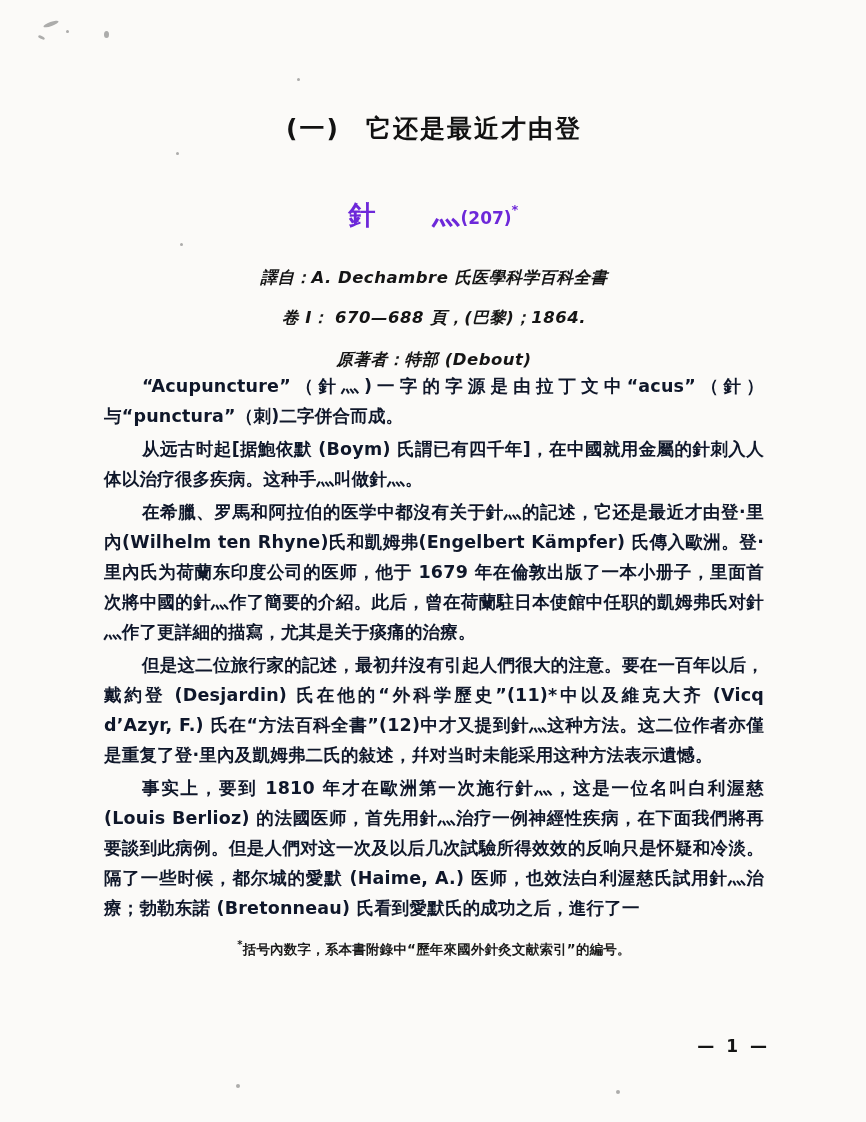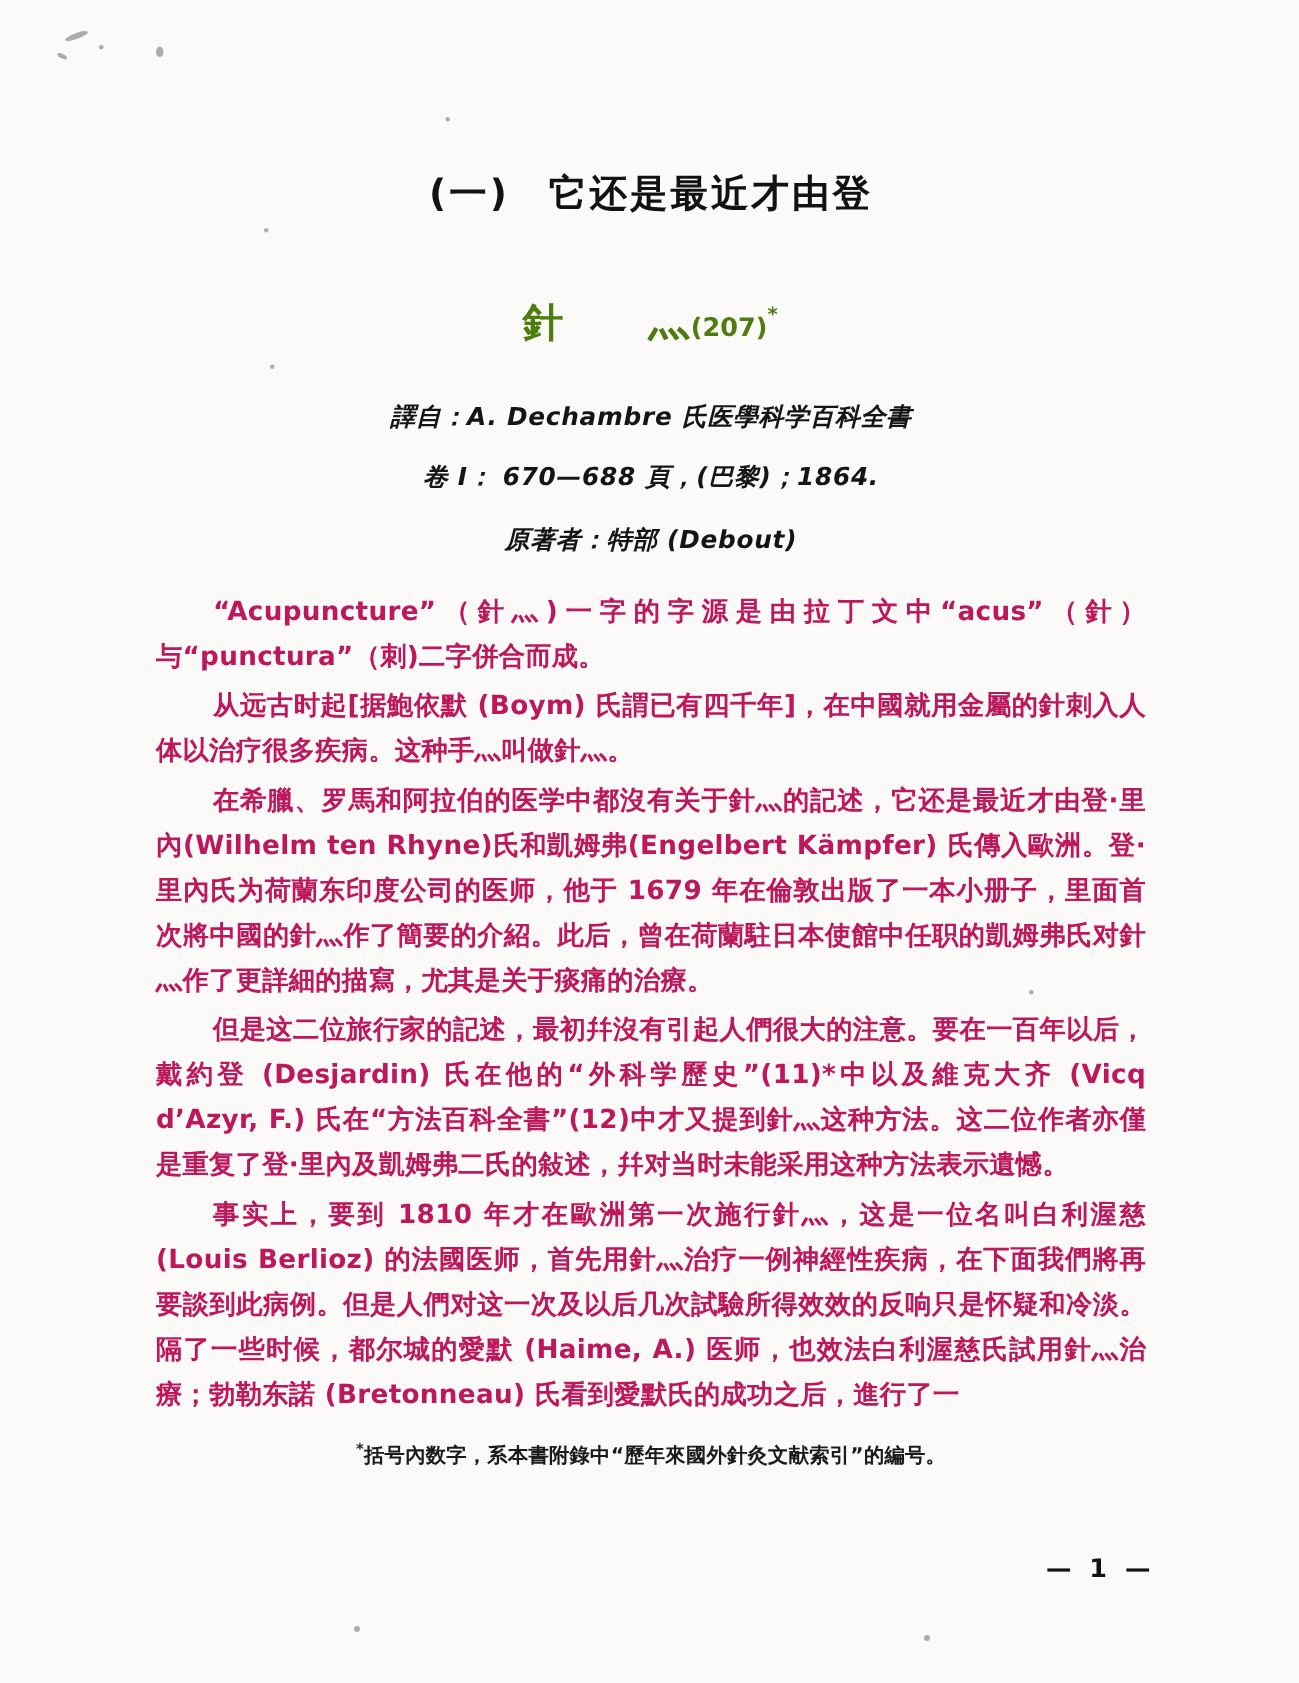--- a/index.html
+++ b/index.html
@@ -44,21 +44,21 @@
   }
   .section-title .gap {
     display: inline-block;
     width: 26px;
   }
   .article-title {
     text-align: center;
     font-size: 27px;
     font-weight: bold;
     margin-top: 52px;
-    color: #4d7c0f;
+    color: #6d28d9;
     letter-spacing: 1px;
   }
   .article-title .t-gap {
     display: inline-block;
     width: 56px;
   }
   .article-title .num {
     font-size: 17px;
     font-weight: bold;
     letter-spacing: 0;
@@ -76,25 +76,24 @@
     color: #151515;
     font-style: italic;
   }
   .src-line.two {
     margin-top: 18px;
   }
   .src-line.three {
     margin-top: 20px;
   }
   .body-text {
-    margin-top: 22px;
     font-size: 17.5px;
     line-height: 30px;
     text-align: justify;
-    color: #be185d;
+    color: #0f172a;
     font-weight: bold;
     letter-spacing: .2px;
   }
   .body-text p {
     margin: 0 0 0 0;
     text-indent: 38px;
   }
   .body-text p + p {
     margin-top: 3px;
   }

